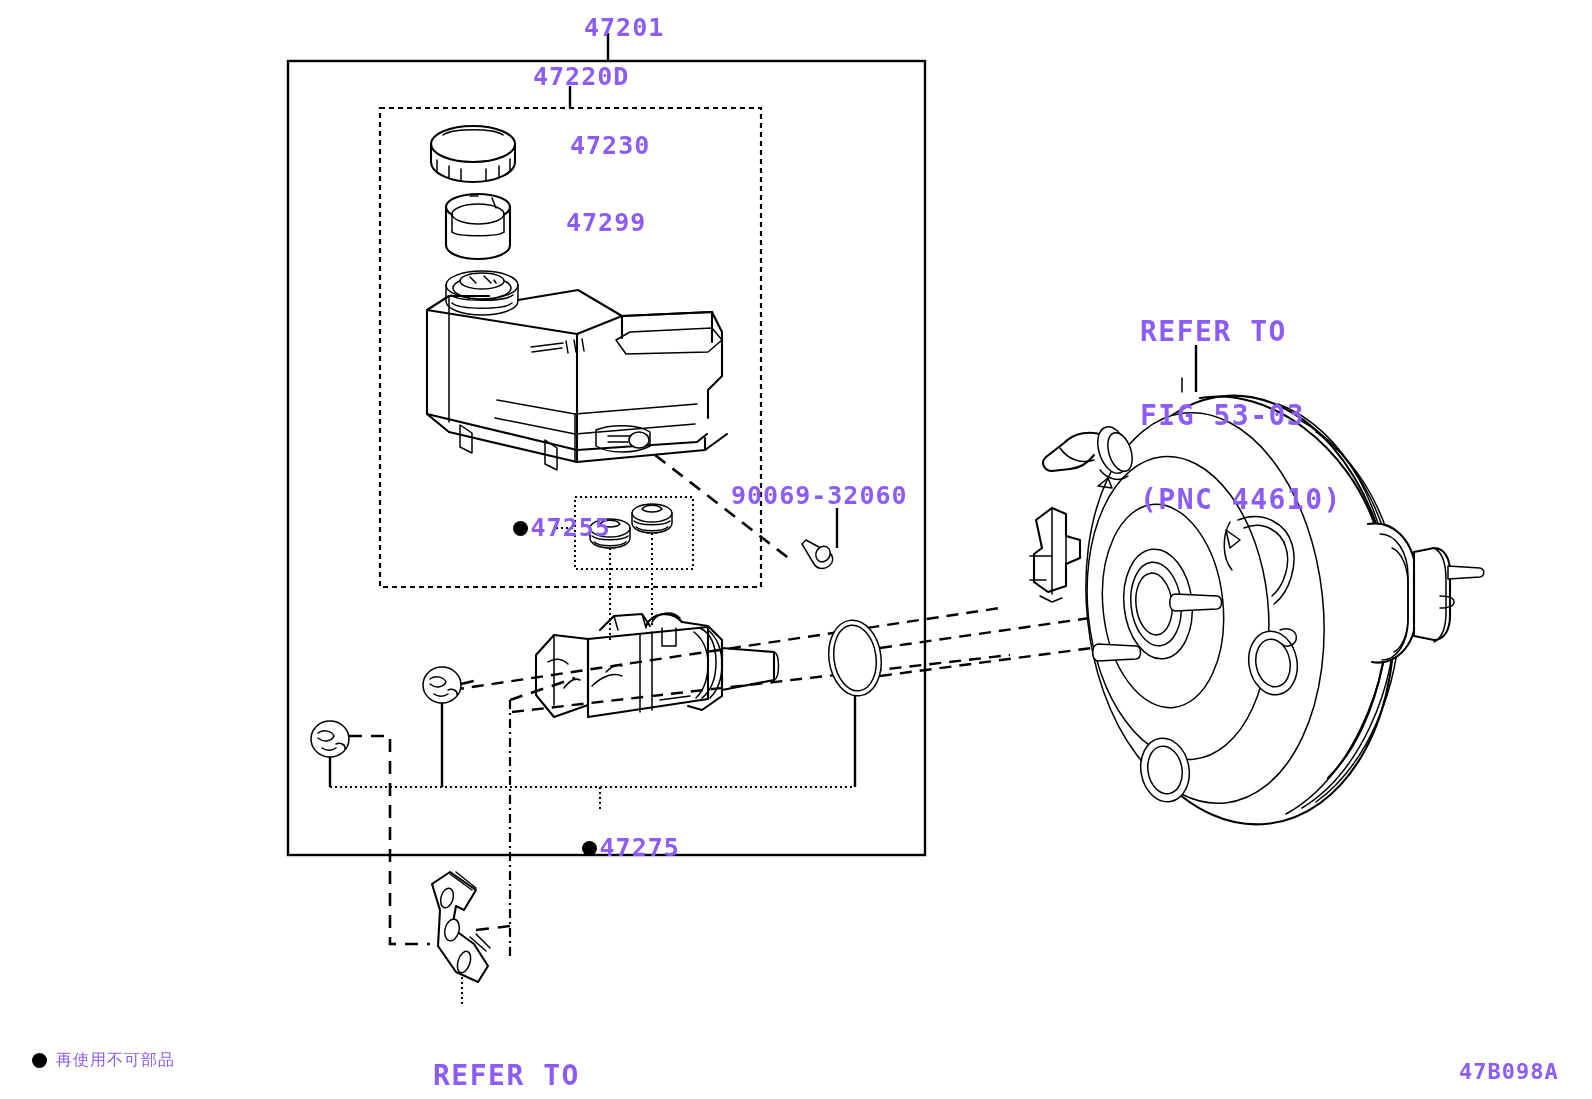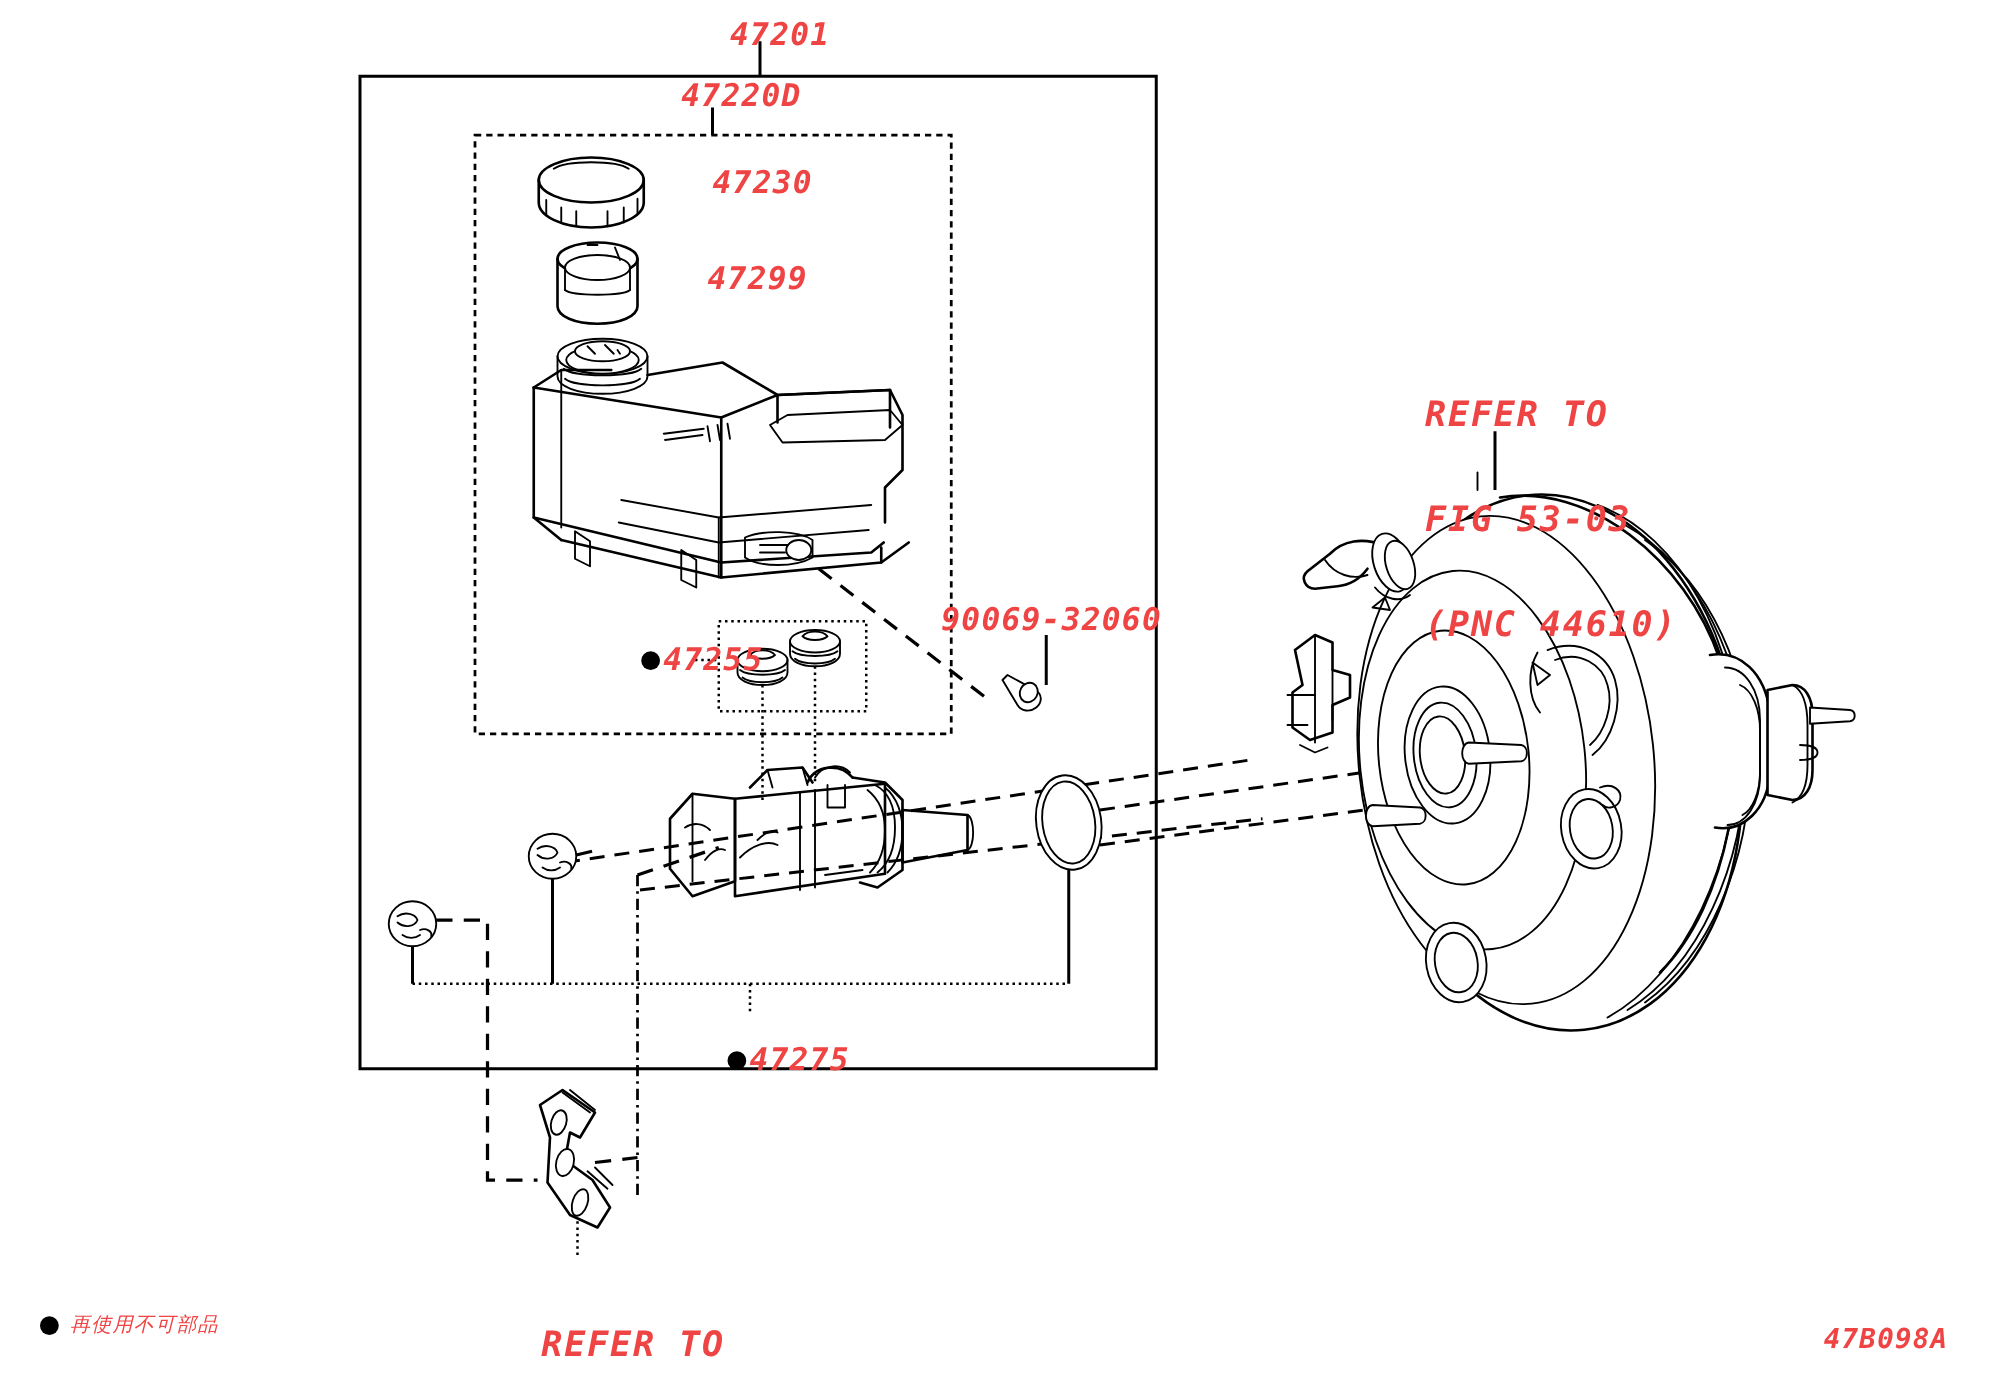--- a/index.html
+++ b/index.html
@@ -1,21 +1,21 @@
 <!DOCTYPE html>
 <html><head>
 <meta charset="utf-8">
 <style>
   html,body{margin:0;padding:0;background:#ffffff;}
   body{width:1592px;height:1099px;position:relative;overflow:hidden;
        font-family:"DejaVu Sans Mono","Liberation Mono",monospace;color:#000;}
   #stage{position:absolute;inset:0;width:1592px;height:1099px;}
   svg.art{position:absolute;left:0;top:0;width:1592px;height:1099px;}
   .lbl{position:absolute;white-space:pre;font-family:"DejaVu Sans Mono","Liberation Mono",monospace;
-       color:#ef4444;letter-spacing:0px;font-style:italic;}
+       color:#8b5cf6;letter-spacing:0px;}
   .pn{font-size:25px;font-weight:600;letter-spacing:1px;}
   .refer{font-size:28px;font-weight:600;line-height:28px;letter-spacing:1.5px;}
   .legend-cjk{font-size:16px;font-family:"DejaVu Sans","Liberation Sans",sans-serif;letter-spacing:1px;}
   .code{font-size:22px;font-weight:600;letter-spacing:1px;}
   .dot{display:inline-block;width:15px;height:15px;border-radius:50%;background:#000;
        vertical-align:baseline;margin-right:3px;}
   .legrow{display:flex;align-items:center;gap:9px;}
   .legrow .dot{margin-right:0;}
 </style>
 </head>
@@ -254,29 +254,29 @@
       <path class="s1" d="M1440 596 c8 0 14 2 14 6 c0 4 -6 6 -14 6"></path>
 
       <path class="s1" d="M1182 392 l0 -14"></path>
     </g>
 
     <line class="lead" x1="1196" y1="345" x2="1196" y2="392"></line>
 
   </svg>
 
   <div class="lbl pn" style="left:584px;top:13px;">47201</div>
-  <div class="lbl pn" style="left:545px;top:62px;">47220D</div>
+  <div class="lbl pn" style="left:533px;top:62px;">47220D</div>
   <div class="lbl pn" style="left:570px;top:131px;">47230</div>
   <div class="lbl pn" style="left:566px;top:208px;">47299</div>
 
   <div class="lbl" style="left:474px;top:494px;">
     <span class="dot"></span><span class="pn">47255</span>
   </div>
 
-  <div class="lbl pn" style="left:753px;top:481px;text-align:center;">90069-32060</div>
+  <div class="lbl pn" style="left:731px;top:481px;text-align:center;">90069-32060</div>
 
   <div class="lbl" style="left:543px;top:814px;">
     <span class="dot"></span><span class="pn">47275</span>
   </div>
 
   <div class="lbl refer" style="left:1140px;top:262px;">
     <div>REFER TO</div>
     <div>FIG 53-03</div>
     <div>(PNC 44610)</div>
   </div>

